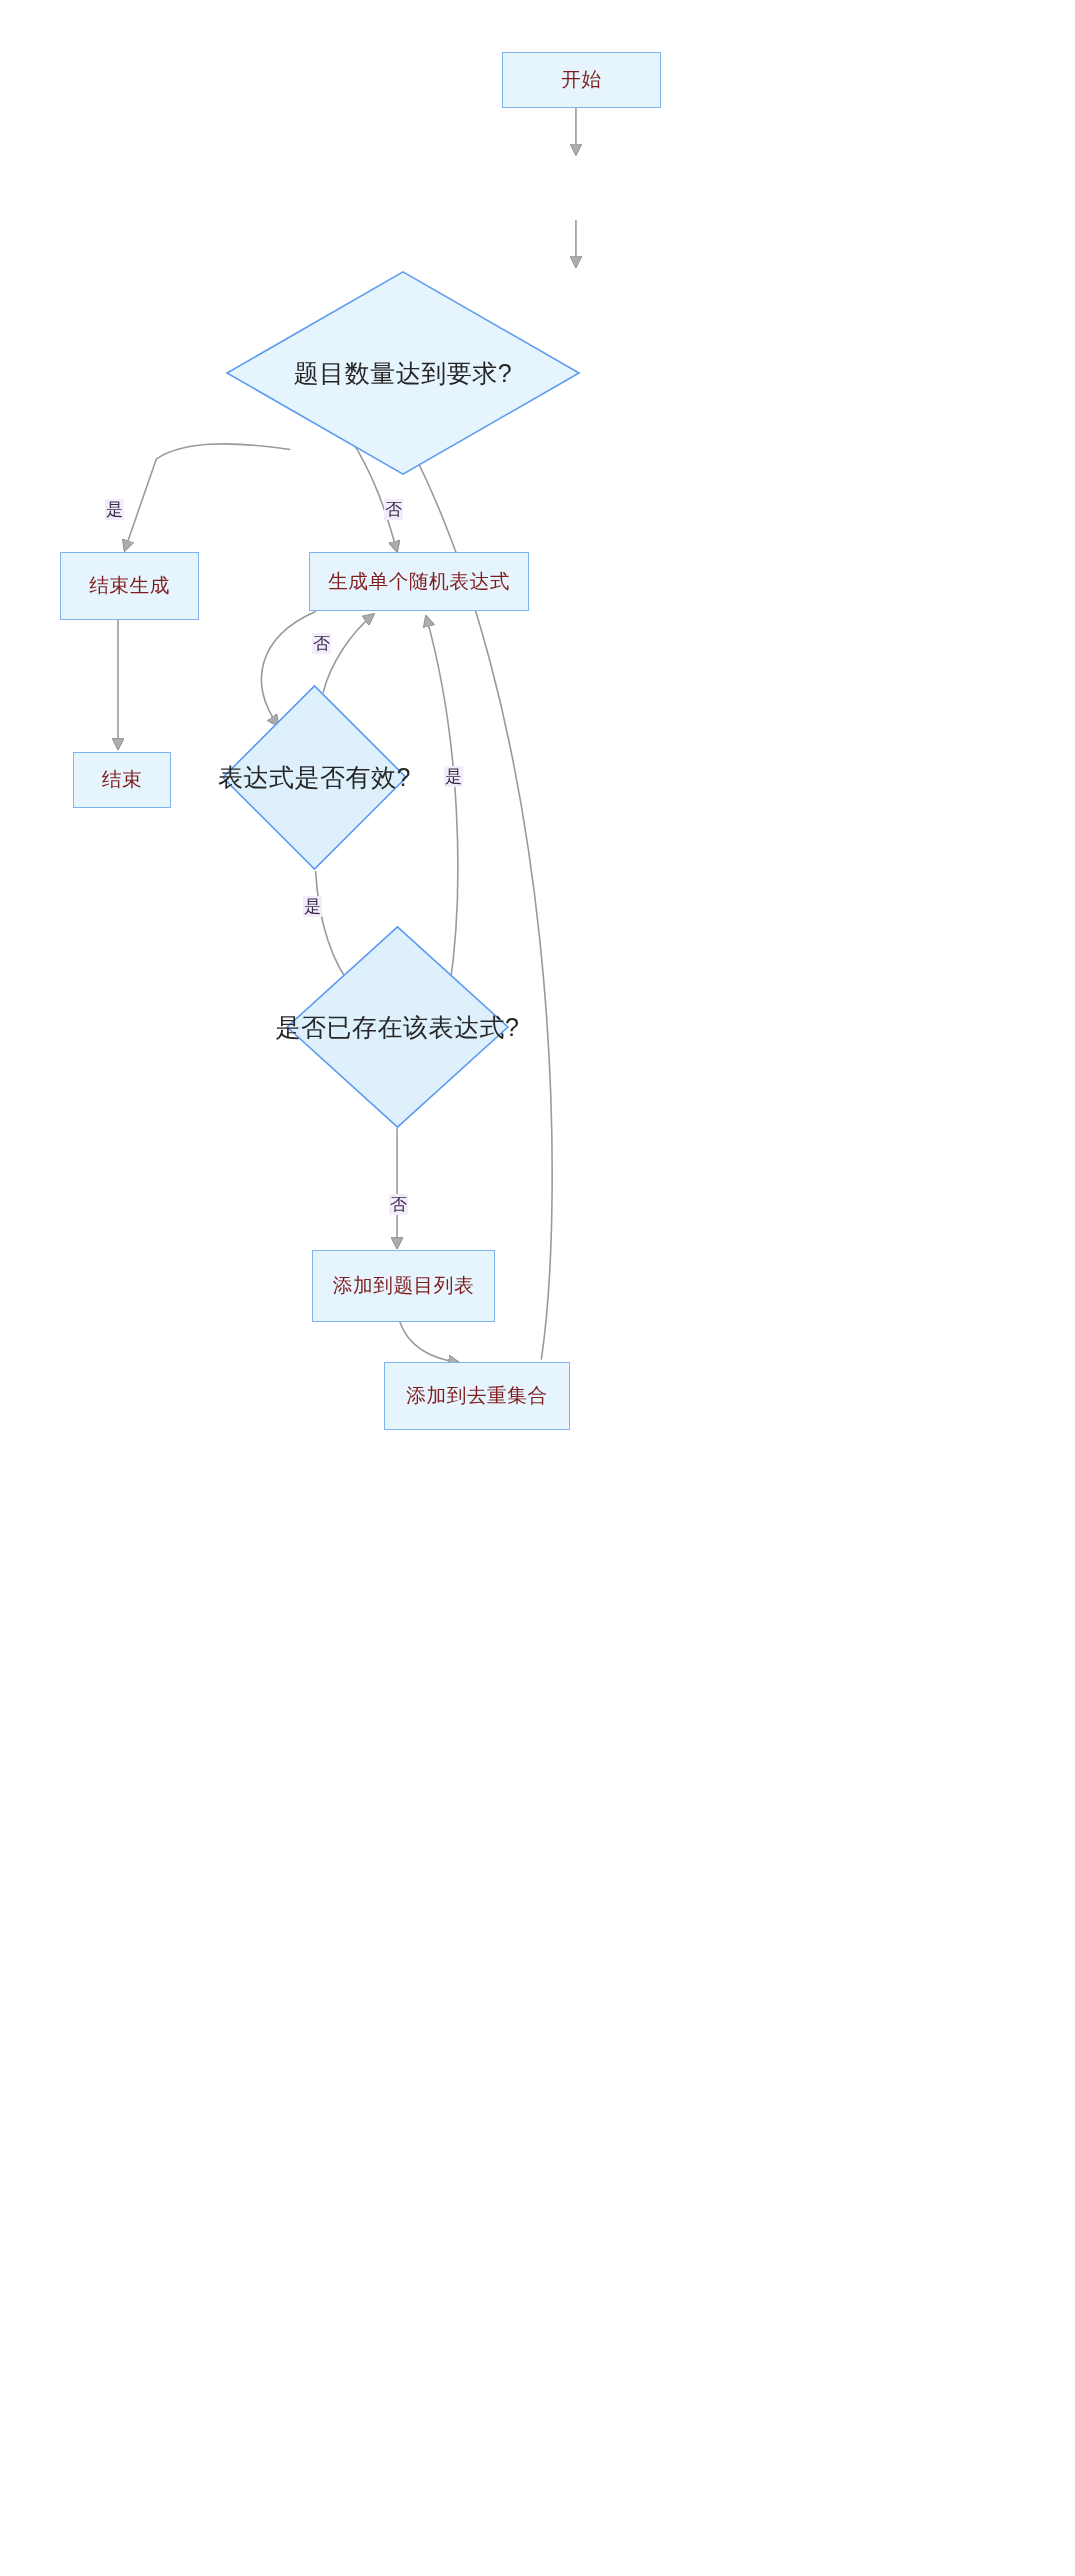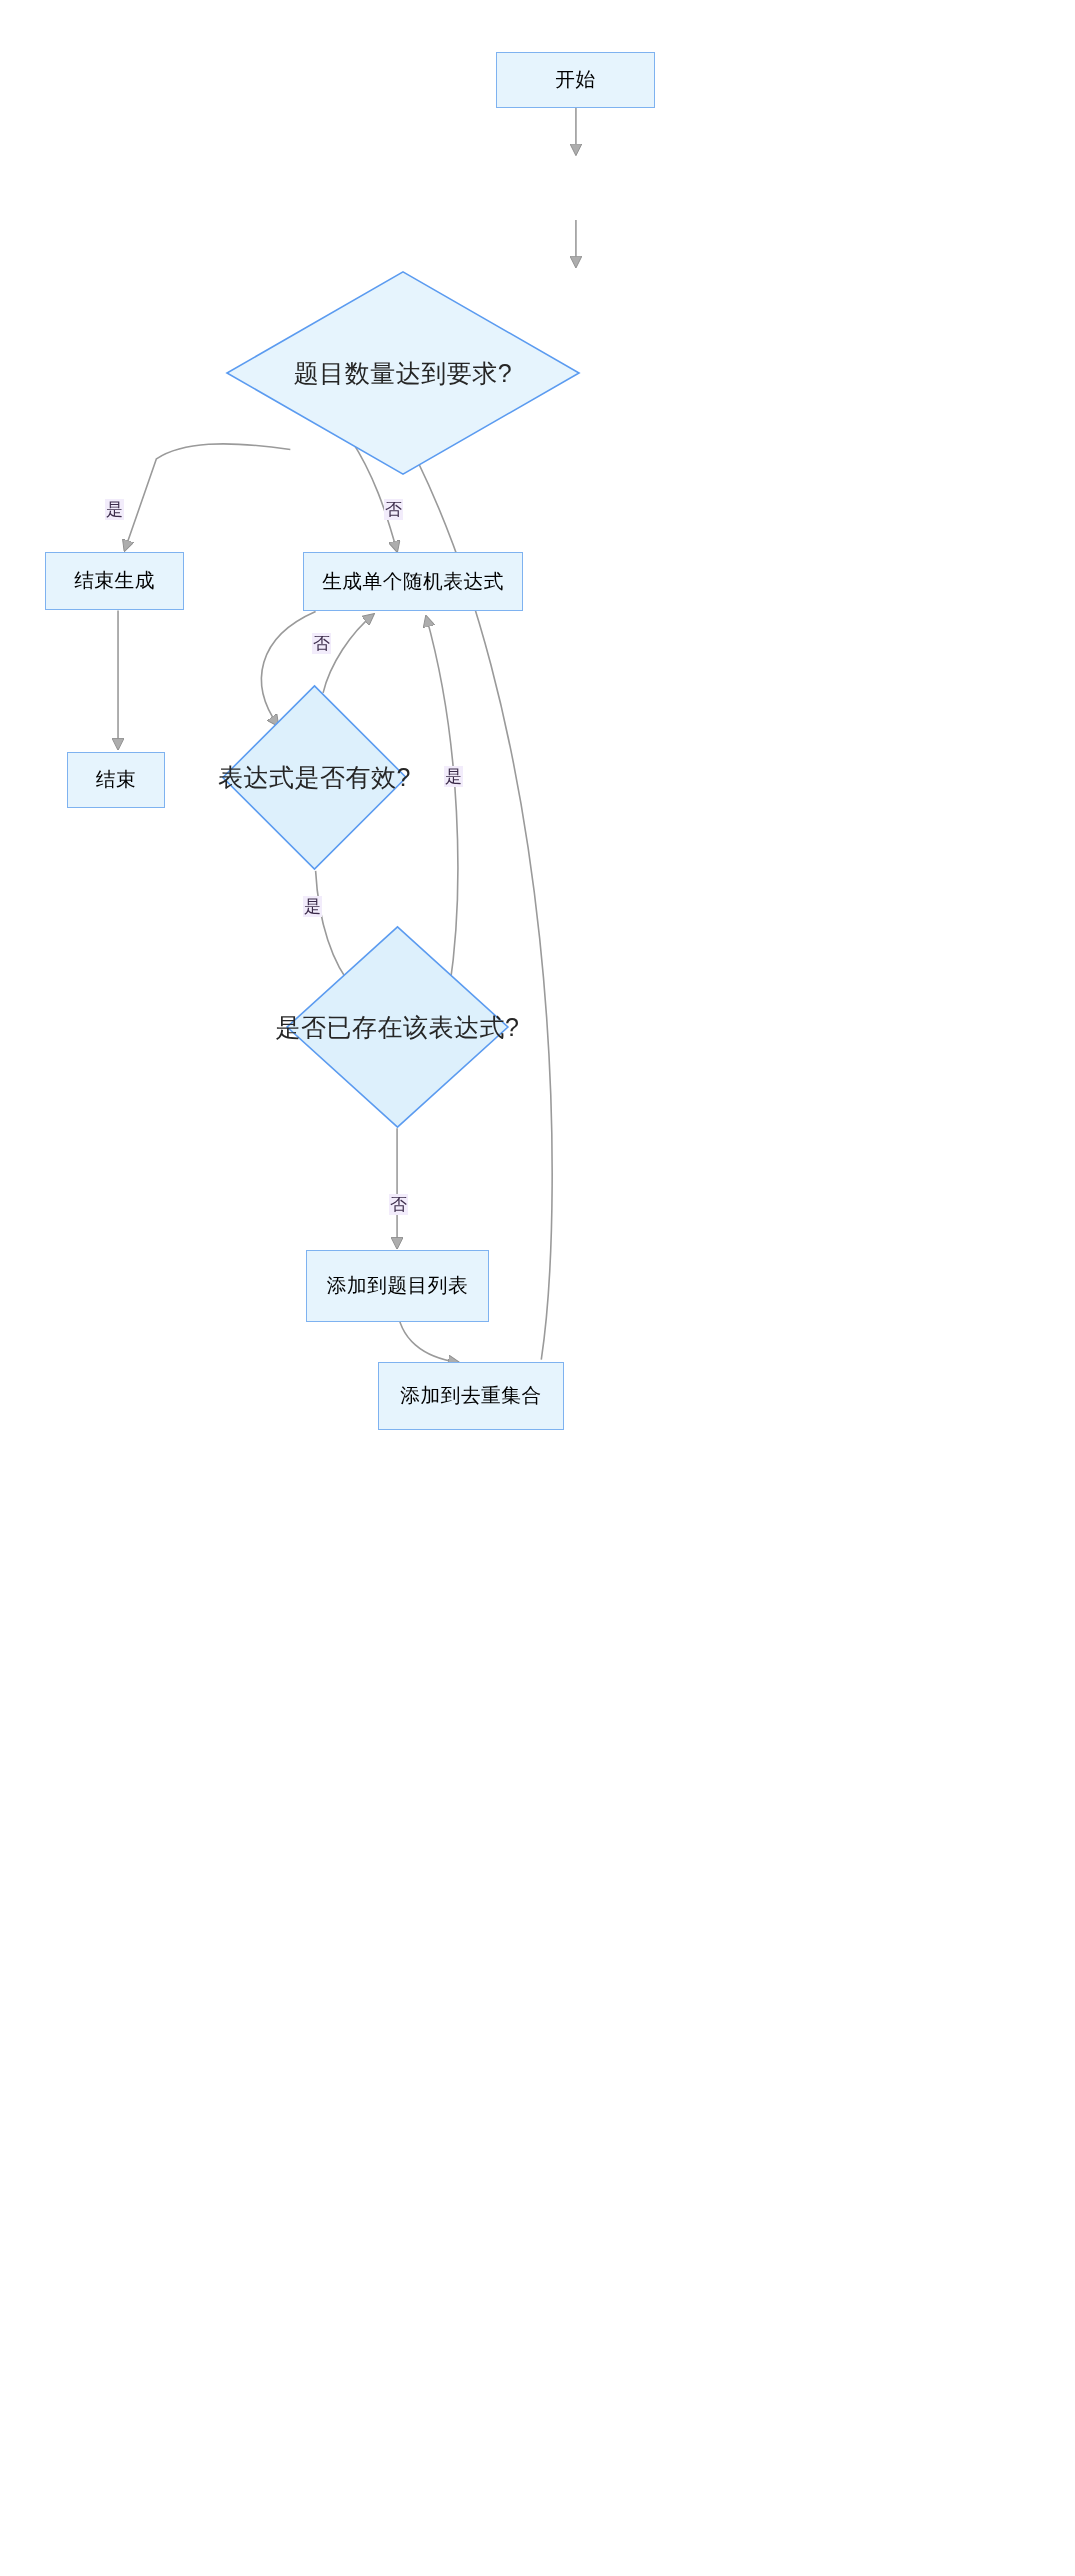--- a/index.html
+++ b/index.html
@@ -1,21 +1,21 @@
 <!DOCTYPE html>
 <html style="font-size:15px"><head>
 <meta charset="utf-8">
 <style>
   html,body{margin:0;padding:0;background:#ffffff;}
   body{width:1076px;height:2576px;position:relative;font-family:"Liberation Sans","DejaVu Sans",sans-serif;overflow:hidden;}
   #stage{position:absolute;left:0;top:0;width:1076px;height:2576px;}
   svg#wires{position:absolute;left:0;top:0;width:1076px;height:2576px;}
   .node{position:absolute;box-sizing:border-box;display:flex;align-items:center;justify-content:center;
-        background:#e6f4fd;border:1.5px solid #7eb2f0;color:#000000;font-size:19.7px;line-height:1.2;
-        letter-spacing:0.5px;white-space:nowrap;}
+        background:#e6f4fd;border:1.5px solid #7eb2f0;color:#7f1d1d;font-size:19.7px;line-height:1.2;
+        letter-spacing:0.5px;white-space:nowrap;margin-left:6px;}
   .node.rect{}
   .dnode{position:absolute;display:flex;align-items:center;justify-content:center;}
   .dnode .dlabel{position:relative;z-index:2;font-size:25px;color:#262626;white-space:nowrap;letter-spacing:0.5px;}
   .dnode svg{position:absolute;left:0;top:0;}
   .elabel{position:absolute;font-size:17px;color:#3b2b4a;background:#f2ecfb;
           padding:0 0.9px;white-space:nowrap;z-index:5;line-height:1.25;}
 </style>
 </head>
 <body>
 
@@ -60,21 +60,21 @@
   </div>
 
 
   <div class="dnode" style="left:225px;top:270px;width:356px;height:206px;">
     <svg viewBox="0 0 380 220" width="356" height="206">
       <polygon points="190,2 378,110 190,218 2,110" fill="#e6f4fd" stroke="#5b9bf0" stroke-width="1.7"></polygon>
     </svg>
     <span class="dlabel">题目数量达到要求?</span>
   </div>
 
-  <div class="node rect" style="left:45px;top:552px;width:139px;height:58px;">
+  <div class="node rect" style="left:54px;top:552px;width:139px;height:68px;">
     <span>结束生成</span>
   </div>
 
   <div class="node rect" style="left:303px;top:552px;width:220px;height:59px;">
     <span>生成单个随机表达式</span>
   </div>
 
   <div class="node rect" style="left:67px;top:752px;width:98px;height:56px;">
     <span>结束</span>
   </div>

